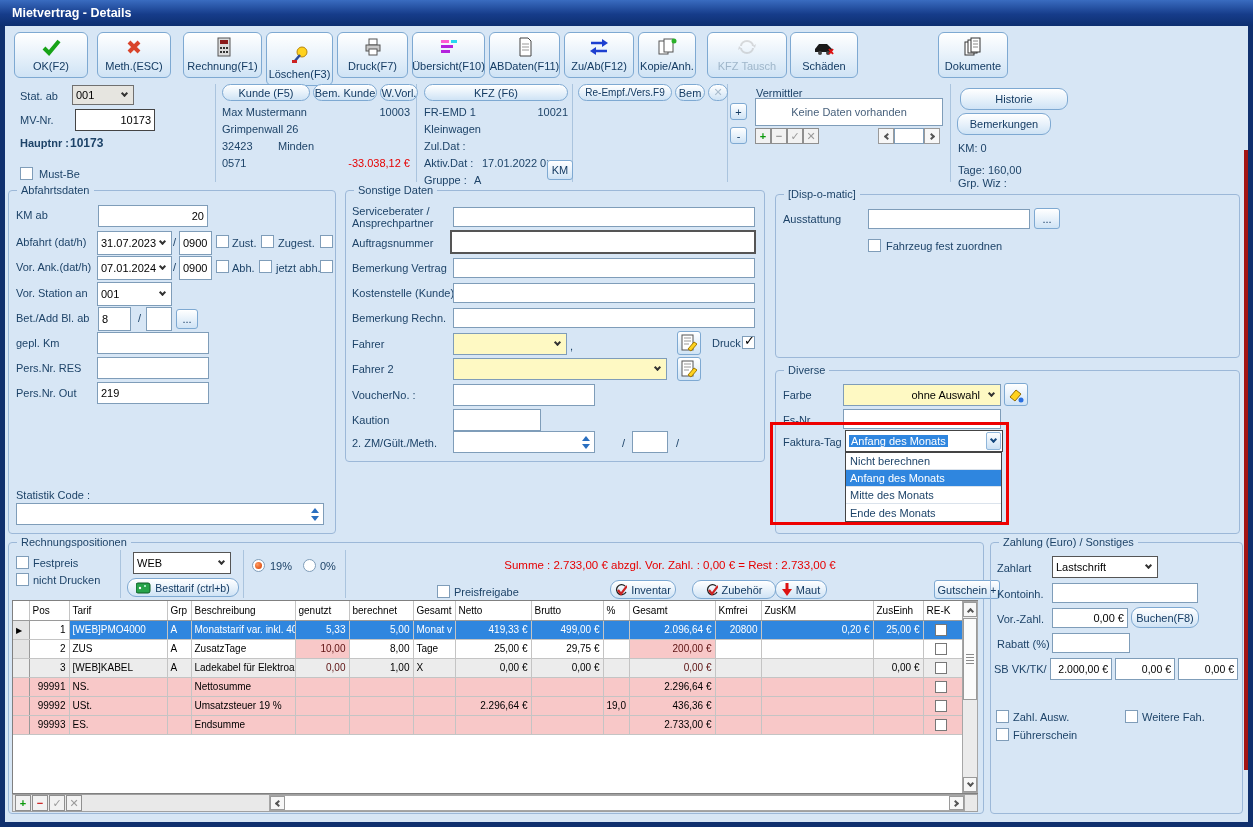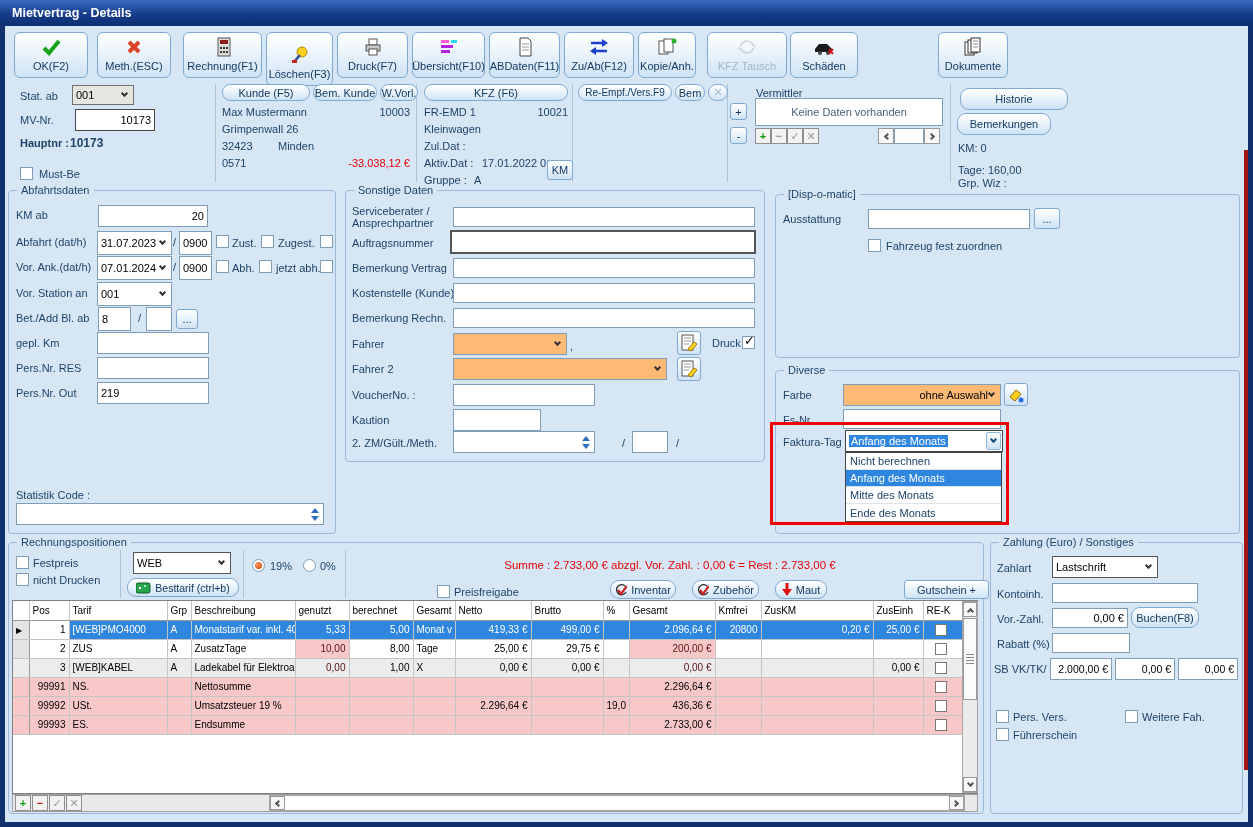--- a/index.html
+++ b/index.html
@@ -8,24 +8,24 @@
   .abs{position:absolute}
   .border-strip{position:absolute;background:#10306e}
   .titlebar{position:absolute;left:0;top:0;width:1253px;height:26px;background:linear-gradient(180deg,#3a6cc0,#163c8a 55%,#0d2f70);display:flex;align-items:center;padding-left:12px;color:#fff;font-size:12.5px;font-weight:bold}
   .lbl{position:absolute;font-size:11px;color:#1d4368;white-space:nowrap;line-height:13px}
   .lbl.b{font-weight:bold}
   .lbl.red{color:#e60000}
   .inp{position:absolute;background:#fff;border:1px solid #7f9db9;font-size:11px;color:#000;padding:0 3px;display:flex;align-items:center;overflow:hidden;white-space:nowrap}
   .inp.r{justify-content:flex-end}
   .inp.dark{border-color:#444}
   .inp.focus{border:2px solid #555}
-  .combo{padding-right:12px}
+  .combo{padding-right:20px}
   .combo .ab{position:absolute;top:1px;right:1px;bottom:1px;width:15px;background:linear-gradient(180deg,#fdfeff,#cce1f4);border:1px solid #8fb6da;border-radius:2px;display:flex;align-items:center;justify-content:center}
   .combo.flat .ab{background:transparent;border:none}
-  .combo.gray{background:#fdba74}
+  .combo.gray{background:#fef9c3}
   .combo.gray .ab{background:transparent;border:none}
   .chev{width:5px;height:5px;border-right:2px solid #14487e;border-bottom:2px solid #14487e;transform:rotate(45deg);margin-top:-3px}
   .combo.gray .chev,.combo.flat .chev{border-color:#333}
   .spin{padding-right:16px}
   .sp{position:absolute;right:2px;top:1px;bottom:1px;width:13px;display:flex;flex-direction:column;align-items:center;justify-content:center;gap:3px}
   .tri-u{width:0;height:0;border-left:4px solid transparent;border-right:4px solid transparent;border-bottom:5px solid #2a6fc0}
   .tri-d{width:0;height:0;border-left:4px solid transparent;border-right:4px solid transparent;border-top:5px solid #2a6fc0}
   .btn{position:absolute;display:flex;align-items:center;justify-content:center;gap:4px;font-size:11px;color:#143b63;background:linear-gradient(180deg,#ffffff,#eaf3fb 45%,#cfe3f5);border:1px solid #7ea9d2;border-radius:9px;box-shadow:inset 0 1px 0 #fff;white-space:nowrap;cursor:default}
   .btn.sq{border-radius:3px}
   .tbtn{position:absolute;display:flex;flex-direction:column;align-items:center;justify-content:flex-end;gap:3px;padding:3px 2px 5px;font-size:11px;color:#143b63;background:linear-gradient(180deg,#ffffff,#eaf3fb 45%,#cfe3f5);border:1px solid #7ea9d2;border-radius:6px;box-shadow:inset 0 1px 0 #fff;white-space:nowrap}
@@ -513,35 +513,35 @@
   <div class="lbl red" style="left:440px;top:559px;width:460px;text-align:center;font-size:11.5px">Summe : 2.733,00 € abzgl. Vor. Zahl. : 0,00 € = Rest : 2.733,00 €</div>
   <div class="cb" style="left:437px;top:585px"></div>
   <div class="lbl" style="left:454px;top:586px">Preisfreigabe</div>
   <div class="btn" style="left:610px;top:580px;width:66px;height:19px">
     <svg width="12" height="12">
         <path d="M10 2 a5 5 0 1 0 1 6" stroke="#222" fill="none" stroke-width="1.3"></path>
         <path d="M3 6 l3 4 6 -8" stroke="#c22" stroke-width="2.2" fill="none"></path>
       </svg>
     <span>Inventar</span>
     </div>
-  <div class="btn" style="left:692px;top:580px;width:67px;height:19px">
+  <div class="btn" style="left:692px;top:580px;width:84px;height:19px">
     <svg width="12" height="12">
         <path d="M10 2 a5 5 0 1 0 1 6" stroke="#222" fill="none" stroke-width="1.3"></path>
         <path d="M3 6 l3 4 6 -8" stroke="#c22" stroke-width="2.2" fill="none"></path>
       </svg>
     <span>Zubehör</span>
     </div>
   <div class="btn" style="left:775px;top:580px;width:52px;height:19px">
     <svg width="10" height="13">
         <path d="M5 0 v6" stroke="#d11" stroke-width="3"></path>
         <path d="M0 6 h10 l-5 7 z" fill="#d11"></path>
       </svg>
     <span>Maut</span>
     </div>
-  <div class="btn sq" style="left:904px;top:580px;width:85px;height:19px">
+  <div class="btn sq" style="left:934px;top:580px;width:66px;height:19px">
       <span>Gutschein +</span>
     </div>
 
   <div class="gridwrap">
     <table class="g">
       <colgroup>
           <col style="width:16px">
           <col style="width:40px">
           <col style="width:98px">
           <col style="width:24px">
@@ -743,18 +743,18 @@
   <div class="inp r" style="left:1050px;top:658px;width:62px;height:22px;font-size:10.5px">
       <span>2.000,00 €</span>
     </div>
   <div class="inp r" style="left:1115px;top:658px;width:60px;height:22px;font-size:10.5px">
       <span>0,00 €</span>
     </div>
   <div class="inp r" style="left:1178px;top:658px;width:60px;height:22px;font-size:10.5px">
       <span>0,00 €</span>
     </div>
   <div class="cb" style="left:996px;top:710px"></div>
-  <div class="lbl" style="left:1013px;top:711px">Pers. Vers.</div>
+  <div class="lbl" style="left:1013px;top:711px">Zahl. Ausw.</div>
   <div class="cb" style="left:1125px;top:710px"></div>
   <div class="lbl" style="left:1142px;top:711px">Weitere Fah.</div>
   <div class="cb" style="left:996px;top:728px"></div>
   <div class="lbl" style="left:1013px;top:729px">Führerschein</div>
 </div>
 
 </body></html>

